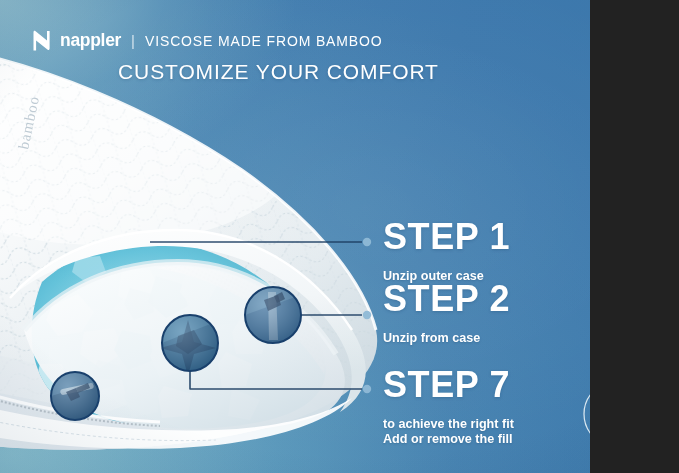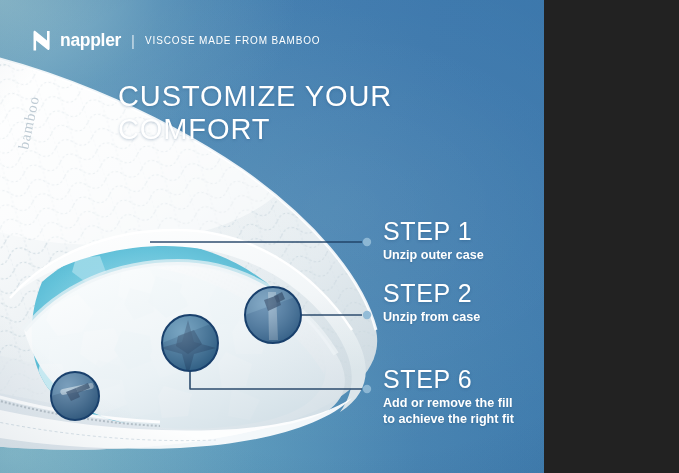--- a/index.html
+++ b/index.html
@@ -2,21 +2,21 @@
 <html><head>
 <meta charset="utf-8">
 <style>
   html, body {
     margin: 0;
     padding: 0;
     background: #222;
   }
   #stage {
     position: relative;
-    width: 544px;
+    width: 590px;
     height: 473px;
     overflow: hidden;
     font-family: "Liberation Sans", sans-serif;
     background: #4a84b2;
     -webkit-font-smoothing: antialiased;
   }
 
   
   .bg-base {
     position: absolute;
@@ -75,41 +75,40 @@
     line-height: 1;
   }
   .logo-div {
     color: rgba(255,255,255,0.72);
     font-size: 15px;
     font-weight: 300;
     line-height: 1;
     margin: 0 1px;
   }
   .logo-tag {
-    font-size: 10px;
+    font-size: 14px;
     color: #ffffff;
     letter-spacing: 0.85px;
     line-height: 1;
     white-space: nowrap;
     text-align: right;
   }
 
   
   .headline {
     position: absolute;
     left: 118px;
     top: 60px;
     z-index: 6;
-    font-size: 29px;
+    font-size: 21px;
     font-weight: 300;
     color: #ffffff;
     letter-spacing: 0.9px;
     line-height: 1.15;
     text-shadow: 0 1px 3px rgba(25,70,110,0.28);
-    margin-top: 20px;
   }
   .subhead {
     position: absolute;
     left: 222px;
     top: 104px;
     width: 420px;
     z-index: 6;
     font-size: 15.6px;
     font-weight: 400;
     color: #ffffff;
@@ -117,33 +116,33 @@
     text-shadow: 0 1px 2px rgba(25,70,110,0.25);
   }
 
   
   .step {
     position: absolute;
     z-index: 7;
     left: 383px;
   }
   .step-title {
-    font-size: 25px;
-    font-weight: 400;
+    font-size: 36px;
+    font-weight: 700;
     color: #ffffff;
     letter-spacing: 0.6px;
     line-height: 1.05;
     text-shadow: 0 1px 3px rgba(25,70,110,0.3);
   }
   .step-desc {
     font-size: 12.6px;
     font-weight: bold;
     color: #ffffff;
     line-height: 1.22;
-    margin-top: 4px;
+    margin-top: 13px;
     text-shadow: 0 1px 2px rgba(25,70,110,0.3);
   }
   #step-1 { top: 218px; }
   #step-2 { top: 280px; }
   #step-3 { top: 366px; }
 
   
   .connectors {
     position: absolute;
     inset: 0;
@@ -399,24 +398,24 @@
     <div class="step-title">STEP 1</div>
     <div class="step-desc">Unzip outer case</div>
   </div>
 
   <div class="step" id="step-2">
     <div class="step-title">STEP 2</div>
     <div class="step-desc">Unzip from case</div>
   </div>
 
   <div class="step" id="step-3">
-    <div class="step-title">STEP 6</div>
+    <div class="step-title">STEP 7</div>
     <div class="step-desc">
+      <div>to achieve the right fit</div>
       <div>Add or remove the fill</div>
-      <div>to achieve the right fit</div>
     </div>
   </div>
 
   <div class="badge">
     <svg width="86" height="86" viewBox="0 0 86 86">
       <g fill="none" stroke="#e7f1f6" stroke-width="1.25" opacity="0.92" stroke-linecap="round" stroke-linejoin="round">
         <circle cx="43" cy="44" r="32"></circle>
 
         <g>
           <path d="M47,16 L47,68 M55,16 L55,68"></path>

